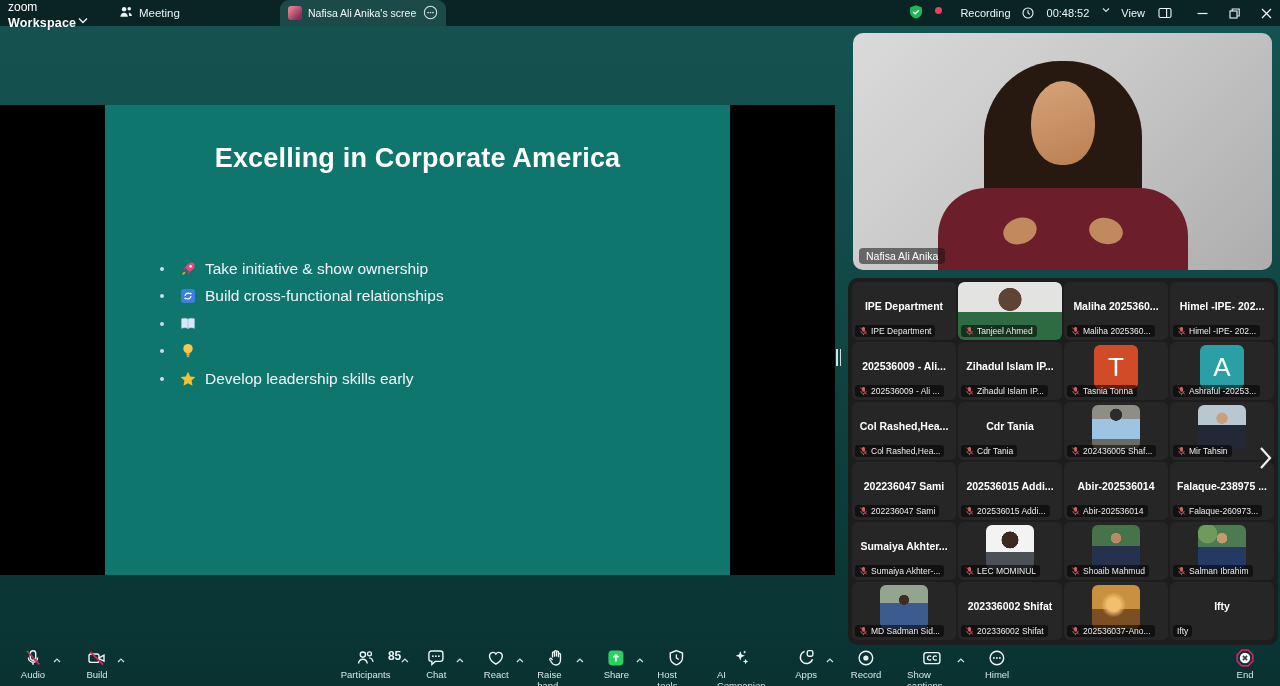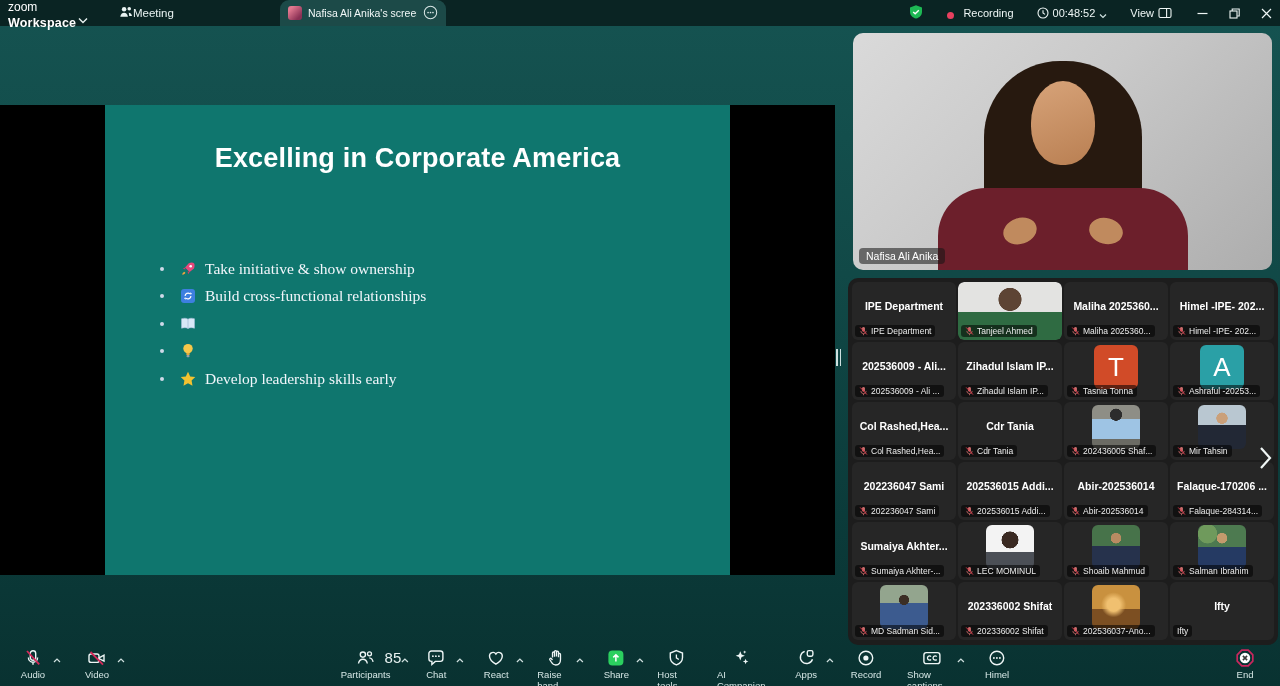--- a/index.html
+++ b/index.html
@@ -5,36 +5,36 @@
   * { margin:0; padding:0; box-sizing:border-box; }
   html,body { width:1280px; height:686px; overflow:hidden; font-family:"Liberation Sans", sans-serif; }
   body { background:linear-gradient(180deg,#155351 0%,#114947 40%,#0b3b3a 75%,#093231 100%); position:relative; }
 
   
   .tabbar { position:absolute; left:0; top:0; width:1280px; height:26px; background:#0a2423; display:flex; align-items:center; z-index:30; }
   .brand { position:absolute; left:8px; top:1px; color:#fff; line-height:1; }
   .brand .b-top { font-size:12px; font-weight:400; display:block; margin-bottom:1px; }
   .brand .b-bottom { font-size:12.5px; font-weight:700; letter-spacing:.2px; }
   .brand-caret { position:absolute; left:78px; top:10px; }
-  .tab-meeting { position:absolute; left:112px; top:0; height:26px; display:flex; align-items:center; gap:0; color:#e9f3f2; font-size:11.5px; padding:0 6px; }
+  .tab-meeting { position:absolute; left:112px; top:0; height:26px; display:flex; align-items:center; gap:6px; color:#e9f3f2; font-size:11.5px; padding:0 6px; }
   .tab-active { position:absolute; left:280px; top:0; width:166px; height:26px; background:#1c4a48; border-radius:9px 9px 0 0; display:flex; align-items:center; padding:0 8px; gap:6px; color:#f2f8f8; font-size:10.5px; }
   .tab-avatar { width:14px; height:14px; border-radius:3px; background:linear-gradient(135deg,#e0788f 20%,#8a3054 80%); flex:none; }
   .tab-active .tab-title { flex:1; white-space:nowrap; overflow:hidden; }
   .bar-right { position:absolute; right:8px; top:0; height:26px; display:flex; align-items:center; gap:11px; color:#eef6f5; font-size:11px; }
   .rec-dot { width:7px; height:7px; border-radius:50%; background:#e8405f; display:inline-block; margin-right:5px; }
-  .flexrow { display:flex; align-items:flex-end; gap:4px;margin-left:12px; }
+  .flexrow { display:flex; align-items:flex-start; gap:13px; }
   .winctl { display:flex; align-items:center; gap:21px; margin-left:14px; }
   .winctl svg { display:block; }
 
   
   .screenshare { position:absolute; left:0; top:105px; width:835px; height:470px; background:#000; z-index:5; }
   .slide { position:absolute; left:105px; top:0; width:625px; height:470px; background:#0f766e; color:#fff; }
   .slide-title { text-align:center; margin-top:38px; font-size:27px; font-weight:700; letter-spacing:.2px; }
   .bullets { position:absolute; left:55px; top:150px; list-style:none; }
-  .bullets li { display:flex; align-items:center; gap:9px; height:27.5px; font-size:15.5px; color:#f2f6fb;font-family:Liberation Serif, serif; }
+  .bullets li { display:flex; align-items:center; gap:9px; height:27.5px; font-size:15.5px; color:#f2f6fb; }
   .bullets .dot { width:4px; height:4px; border-radius:50%; background:#cfd9e8; flex:none; margin-right:6px; }
   .bullets .b-icon { width:17px; display:flex; justify-content:center; flex:none; }
 
   
   .speaker { position:absolute; left:853px; top:33px; width:419px; height:237px; border-radius:10px; overflow:hidden; background:linear-gradient(135deg,#dadada 0%,#c9c9c9 45%,#adadad 100%); z-index:10; }
   .sp-hair { position:absolute; left:50%; top:28px; transform:translateX(-50%); width:158px; height:230px; background:#27190f; border-radius:76px 76px 20px 20px; }
   .sp-face { position:absolute; left:50%; top:48px; transform:translateX(-50%); width:64px; height:84px; background:linear-gradient(160deg,#d7a379,#b97f52); border-radius:50% 50% 46% 46%; }
   .sp-body { position:absolute; left:50%; bottom:-18px; transform:translateX(-50%); width:250px; height:100px; background:#6c1f2b; border-radius:48px 48px 0 0; }
   .sp-hand { position:absolute; width:34px; height:26px; background:#c08a5e; border-radius:50%; bottom:26px; }
   .sp-hand.l { left:150px; transform:rotate(-18deg); }
@@ -64,21 +64,21 @@
   .next-chevron { position:absolute; left:1259px; top:446px; z-index:15; cursor:pointer; }
 
   
   .toolbar { position:absolute; left:0; bottom:0; width:1280px; height:41px; z-index:20; }
   .tb-item { display:flex; flex-direction:column; align-items:center; justify-content:flex-start; color:#d6e7e6; font-size:9.5px; gap:2px; min-width:38px; position:relative; padding-top:3px; cursor:pointer; }
   .tb-item .ico { height:19px; display:flex; align-items:center; justify-content:center; }
   .tb-caret { position:absolute; top:9px; right:-9px; }
   .tb-left { position:absolute; left:14px; top:0; display:flex; gap:26px; }
   .tb-center { position:absolute; left:calc(50% + 41px); transform:translateX(-50%); top:0; display:flex; gap:22px; }
   .tb-end { position:absolute; right:16px; top:0; }
-  .pcount { position:absolute; top:4px; right:-16px; font-size:15px; color:#e8f2f1; }
+  .pcount { position:absolute; top:4px; right:-16px; font-size:12px; color:#e8f2f1;font-weight:bold; }
   .tb-item.haspad { margin-right:10px; }
 </style>
 </head>
 <body>
 
 <div class="tabbar">
   <div class="brand">
     <span class="b-top">zoom</span><span class="b-bottom">Workspace</span>
   </div>
   <span class="brand-caret">
@@ -380,28 +380,28 @@
       <span class="tile-label">
         <svg width="9" height="10" viewBox="0 0 10 11">
           <rect x="3.4" y="1" width="3.2" height="5.2" rx="1.6" fill="#c96a6a"></rect>
           <path d="M2 5.4a3 3 0 0 0 6 0M5 8.6v1.6" stroke="#c96a6a" stroke-width=".9" fill="none"></path>
           <line x1="1.4" y1="1.6" x2="8.8" y2="9.4" stroke="#e23d4e" stroke-width="1.1"></line>
         </svg>
         <span>Abir-202536014</span>
       </span>
     </div>
     <div class="tile">
-      <span class="center-name">Falaque-170206 ...</span>
-      <span class="tile-label">
-        <svg width="9" height="10" viewBox="0 0 10 11">
-          <rect x="3.4" y="1" width="3.2" height="5.2" rx="1.6" fill="#c96a6a"></rect>
-          <path d="M2 5.4a3 3 0 0 0 6 0M5 8.6v1.6" stroke="#c96a6a" stroke-width=".9" fill="none"></path>
-          <line x1="1.4" y1="1.6" x2="8.8" y2="9.4" stroke="#e23d4e" stroke-width="1.1"></line>
-        </svg>
-        <span>Falaque-284314...</span>
+      <span class="center-name">Falaque-238975 ...</span>
+      <span class="tile-label">
+        <svg width="9" height="10" viewBox="0 0 10 11">
+          <rect x="3.4" y="1" width="3.2" height="5.2" rx="1.6" fill="#c96a6a"></rect>
+          <path d="M2 5.4a3 3 0 0 0 6 0M5 8.6v1.6" stroke="#c96a6a" stroke-width=".9" fill="none"></path>
+          <line x1="1.4" y1="1.6" x2="8.8" y2="9.4" stroke="#e23d4e" stroke-width="1.1"></line>
+        </svg>
+        <span>Falaque-260973...</span>
       </span>
     </div>
     <div class="tile">
       <span class="center-name">Sumaiya  Akhter...</span>
       <span class="tile-label">
         <svg width="9" height="10" viewBox="0 0 10 11">
           <rect x="3.4" y="1" width="3.2" height="5.2" rx="1.6" fill="#c96a6a"></rect>
           <path d="M2 5.4a3 3 0 0 0 6 0M5 8.6v1.6" stroke="#c96a6a" stroke-width=".9" fill="none"></path>
           <line x1="1.4" y1="1.6" x2="8.8" y2="9.4" stroke="#e23d4e" stroke-width="1.1"></line>
         </svg>
@@ -509,21 +509,21 @@
           </svg></span>
     </div>
     <div class="tb-item">
       <span class="ico">
         <svg width="22" height="20" viewBox="0 0 22 20">
             <rect x="3" y="6" width="10" height="8.4" rx="2" fill="none" stroke="#eef6f6" stroke-width="1.4"></rect>
             <path d="M13 9.8 18 7.2v6l-5-2.6z" fill="none" stroke="#eef6f6" stroke-width="1.4"></path>
             <line x1="4.5" y1="4" x2="17" y2="16.6" stroke="#d6295a" stroke-width="1.8"></line>
           </svg>
       </span>
-      <span>Video</span>
+      <span>Build</span>
       <span class="tb-caret"><svg width="8" height="5" viewBox="0 0 8 5">
             <polyline points="1,4 4,1 7,4" fill="none" stroke="#cfe0df" stroke-width="1.2"></polyline>
           </svg></span>
     </div>
   </div>
 
   <div class="tb-center">
     <div class="tb-item haspad">
       <span class="ico">
         <svg width="21" height="20" viewBox="0 0 21 20">

